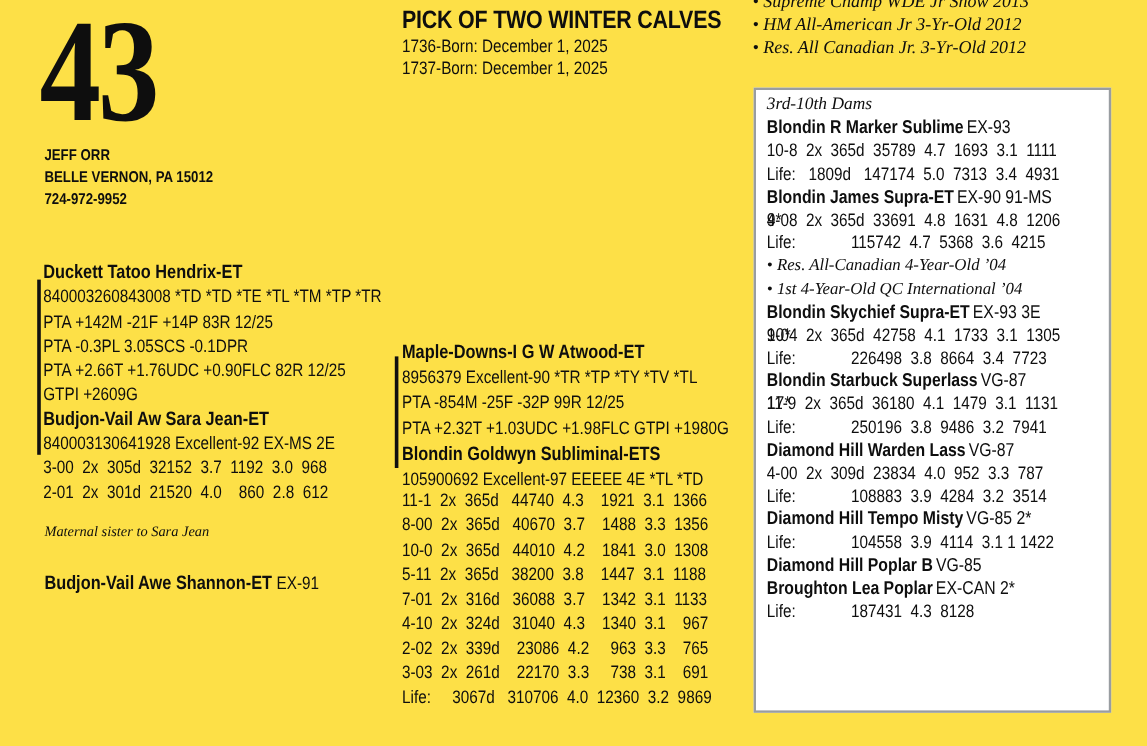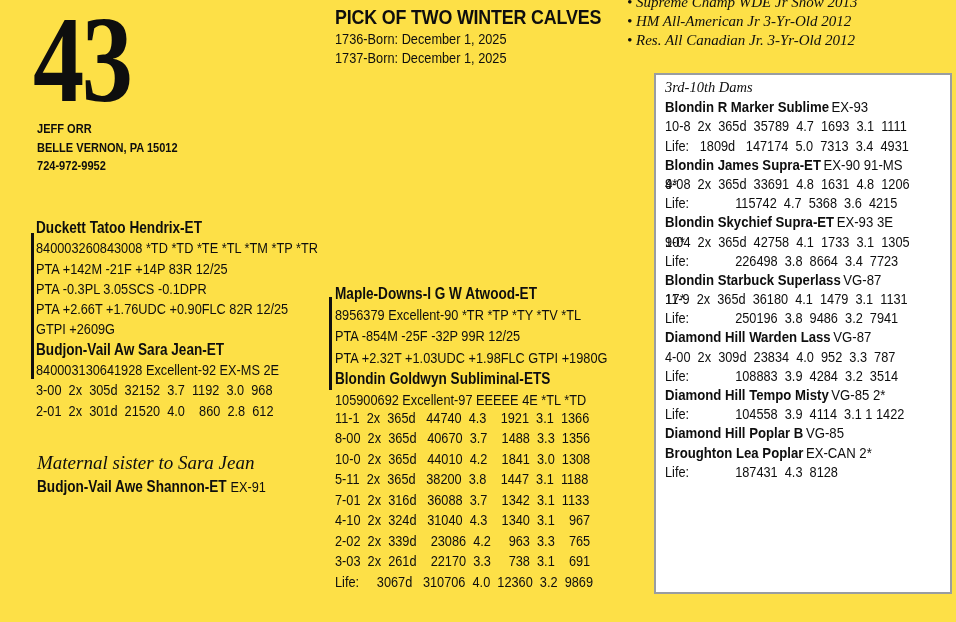--- a/index.html
+++ b/index.html
@@ -24,37 +24,37 @@
   }
   #consignor { left:37px; top:120px; font-size:13px; font-weight:bold; line-height:18.7px; width:280px; }
 
   #mid-header { left:335px; top:4px; width:330px; }
   #mid-header .title { font-size:21px; font-weight:bold; line-height:25px; letter-spacing:-0.2px; }
   #mid-header .born { font-size:15px; line-height:19.4px; }
 
   .ped { font-size:15px; line-height:20.3px; width:360px; }
   .ped .ped-name { font-size:16px; font-weight:bold; }
 
-  #left-note-it { left:37px; top:452px; font-size:19px; }
+  #left-note-it { left:37px; top:436px; font-size:12px; }
   #left-note-nm { left:37px; top:478px; font-size:16px; }
   #left-note-nm .score { font-weight:normal; font-size:15px; }
 
   #mid-ped { left:335px; top:283px; line-height:21.2px; }
   #mid-recs { left:335px; top:408px; font-size:15px; line-height:20.45px; width:360px; }
 
   .bracket { width:2.5px; background:#101010; }
   #bracket-left { left:31px; top:233px; height:146px; }
   #bracket-mid  { left:329px; top:297px; height:93px; }
 
   #awards-top { left:627px; top:-7px; font-size:15px; line-height:19px; width:340px; }
 
   #dams-box {
     left:628px; top:73px; width:298px; height:521px;
     border:2.5px solid #999da1; background:#fff;
-    padding:3px 4px 0 9px; overflow:hidden;margin-left:26px;
+    padding:3px 4px 0 9px; overflow:hidden;
   }
   #dams-box .bx-title { font-size:14.5px; line-height:19.2px; }
   .bx-line { height:19.2px; line-height:19.2px; font-size:15px; }
   .bx-line.nm { font-size:15.5px; }
   .bx-line.nm .n { font-weight:bold; margin-right:3px; }
   .bx-line.bu { font-family:"Liberation Serif", serif; font-style:italic; font-size:14px; }
 </style>
 </head>
 <body>
 
@@ -126,20 +126,22 @@
 
   <div id="dams-box" class="abs">
     <div class="bx-title ser-it">3rd-10th Dams</div>
 
     <div class="bx-line nm cx"><span class="n">Blondin R Marker Sublime</span><span>EX-93</span></div>
     <div class="bx-line rec cx">10-8  2x  365d  35789  4.7  1693  3.1  1111</div>
     <div class="bx-line rec cx">Life:   1809d   147174  5.0  7313  3.4  4931</div>
     <div class="bx-line nm cx"><span class="n">Blondin James Supra-ET</span><span>EX-90 91-MS 9*</span></div>
     <div class="bx-line rec cx">4-08  2x  365d  33691  4.8  1631  4.8  1206</div>
     <div class="bx-line rec cx">Life:             115742  4.7  5368  3.6  4215</div>
+    <div class="bx-line bu">• Res. All-Canadian 4-Year-Old ’04</div>
+    <div class="bx-line bu">• 1st 4-Year-Old QC International ’04</div>
     <div class="bx-line nm cx"><span class="n">Blondin Skychief Supra-ET</span><span>EX-93 3E 10*</span></div>
     <div class="bx-line rec cx">9-04  2x  365d  42758  4.1  1733  3.1  1305</div>
     <div class="bx-line rec cx">Life:             226498  3.8  8664  3.4  7723</div>
     <div class="bx-line nm cx"><span class="n">Blondin Starbuck Superlass</span><span>VG-87 17*</span></div>
     <div class="bx-line rec cx">11-9  2x  365d  36180  4.1  1479  3.1  1131</div>
     <div class="bx-line rec cx">Life:             250196  3.8  9486  3.2  7941</div>
     <div class="bx-line nm cx"><span class="n">Diamond Hill Warden Lass</span><span>VG-87</span></div>
     <div class="bx-line rec cx">4-00  2x  309d  23834  4.0  952  3.3  787</div>
     <div class="bx-line rec cx">Life:             108883  3.9  4284  3.2  3514</div>
     <div class="bx-line nm cx"><span class="n">Diamond Hill Tempo Misty</span><span>VG-85 2*</span></div>

